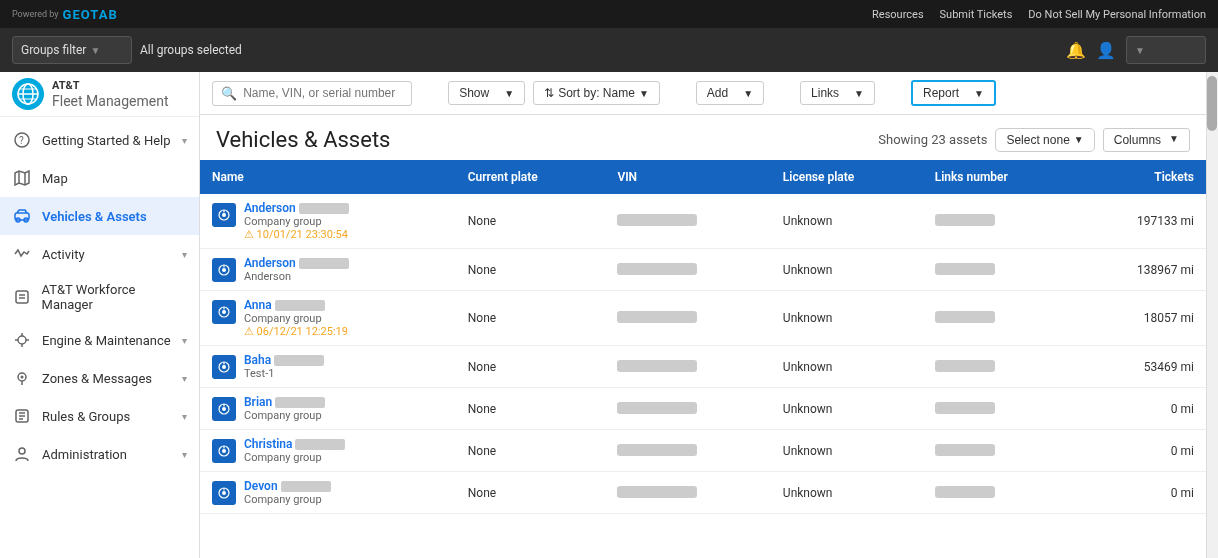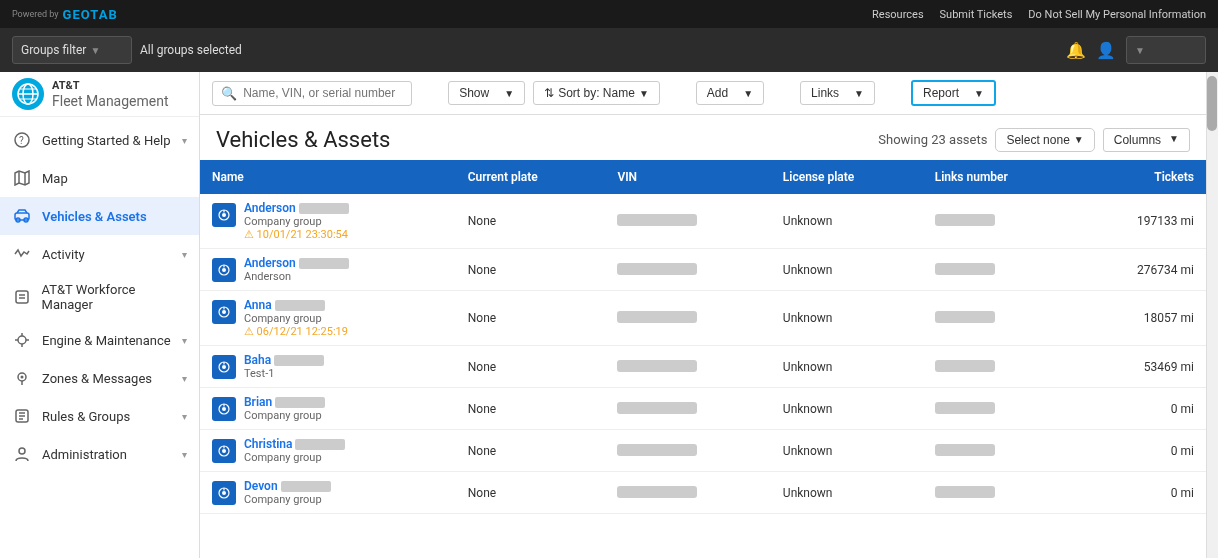--- a/index.html
+++ b/index.html
@@ -543,21 +543,21 @@
         <span class="name-main">Anderson <span style="display:inline-block;background:#ccc;border-radius:2px;width:50px;height:11px;vertical-align:middle;"></span></span>
         <span class="name-sub">Anderson</span>
 
       </div>
     </div>
   </td>
               <td>None</td>
               <td><span class="blurred">&nbsp;&nbsp;&nbsp;&nbsp;&nbsp;&nbsp;&nbsp;&nbsp;&nbsp;&nbsp;</span></td>
               <td>Unknown</td>
               <td><span class="blurred-sm">&nbsp;&nbsp;&nbsp;&nbsp;&nbsp;&nbsp;&nbsp;&nbsp;</span></td>
-              <td style="text-align: right;">276734 mi</td>
+              <td style="text-align: right;">138967 mi</td>
             </tr>
             <tr>
               <td>
     <div class="cell-name">
       <div class="vehicle-icon">
         <svg width="14" height="14" viewBox="0 0 14 14" fill="none">
           <circle cx="7" cy="7" r="5" stroke="white" stroke-width="1.2"></circle>
           <circle cx="7" cy="7" r="2" fill="white"></circle>
           <line x1="7" y1="2" x2="7" y2="4.5" stroke="white" stroke-width="1.2"></line>
         </svg>

